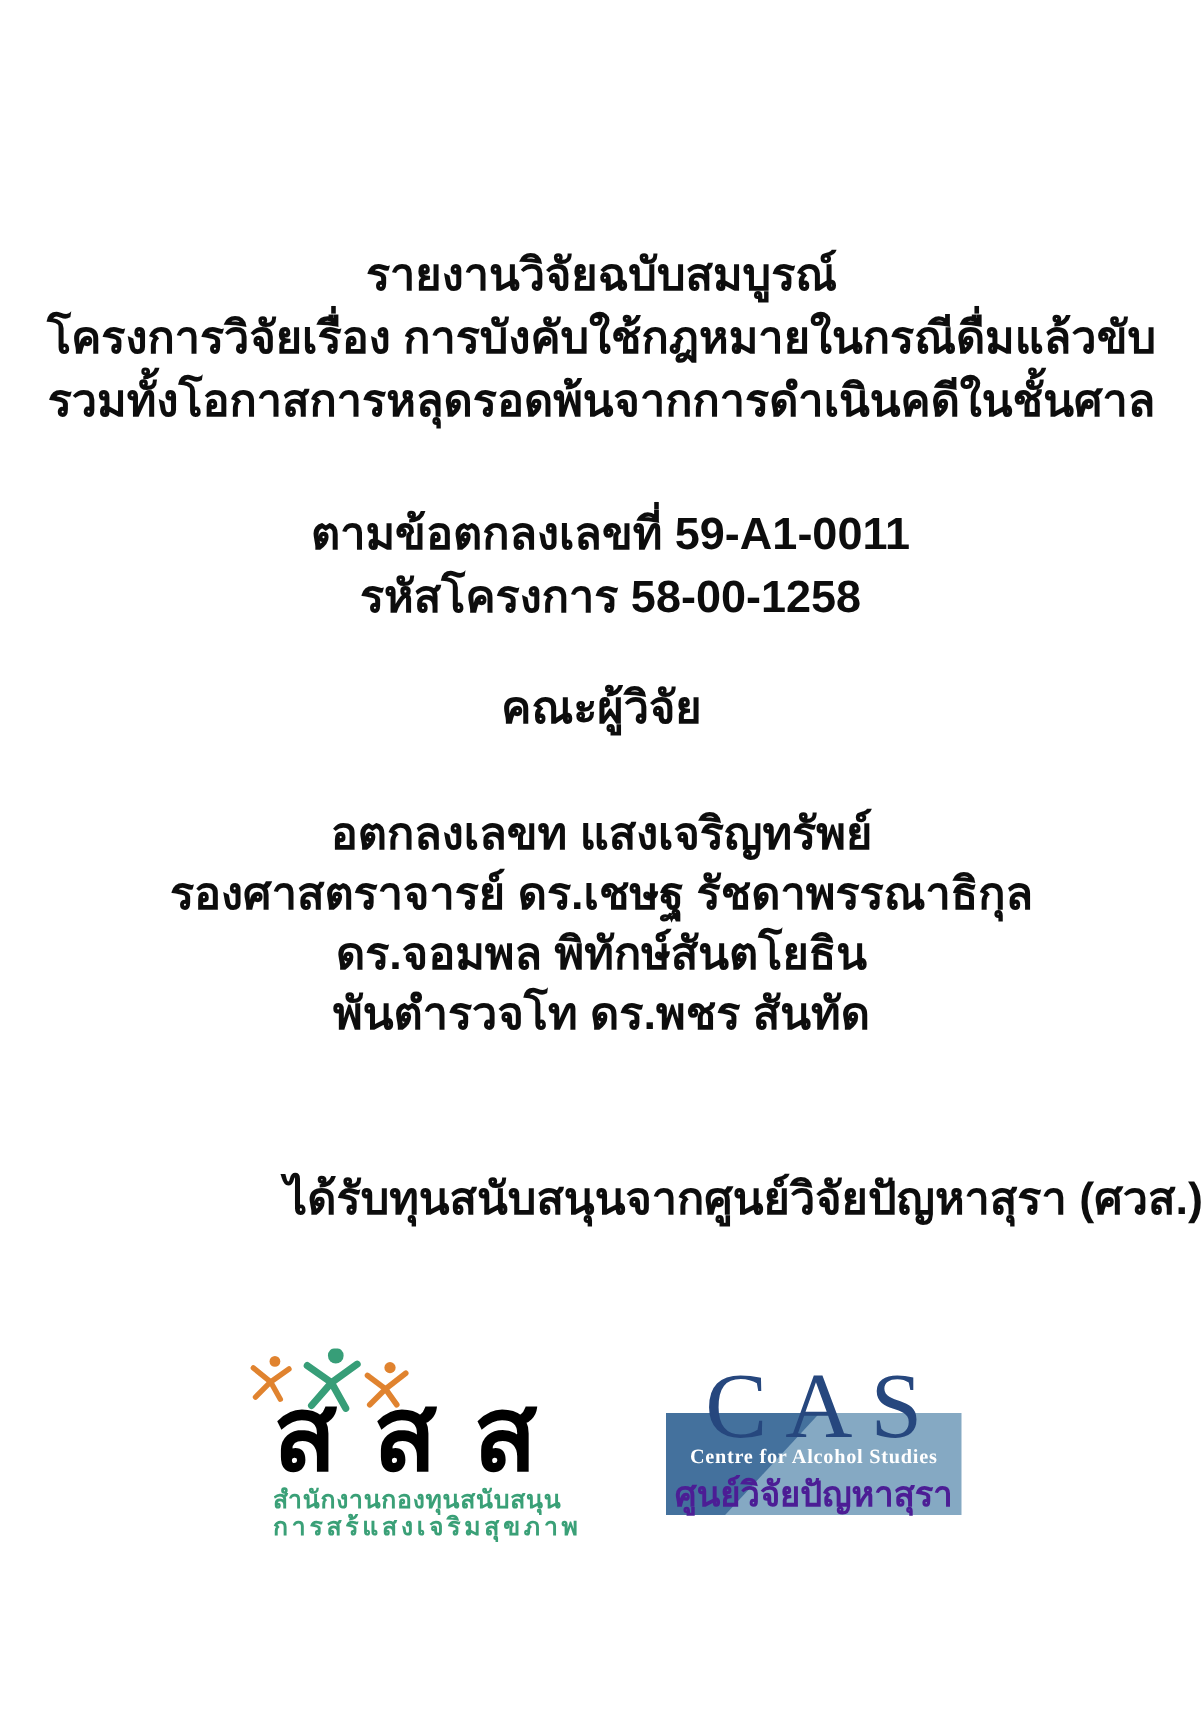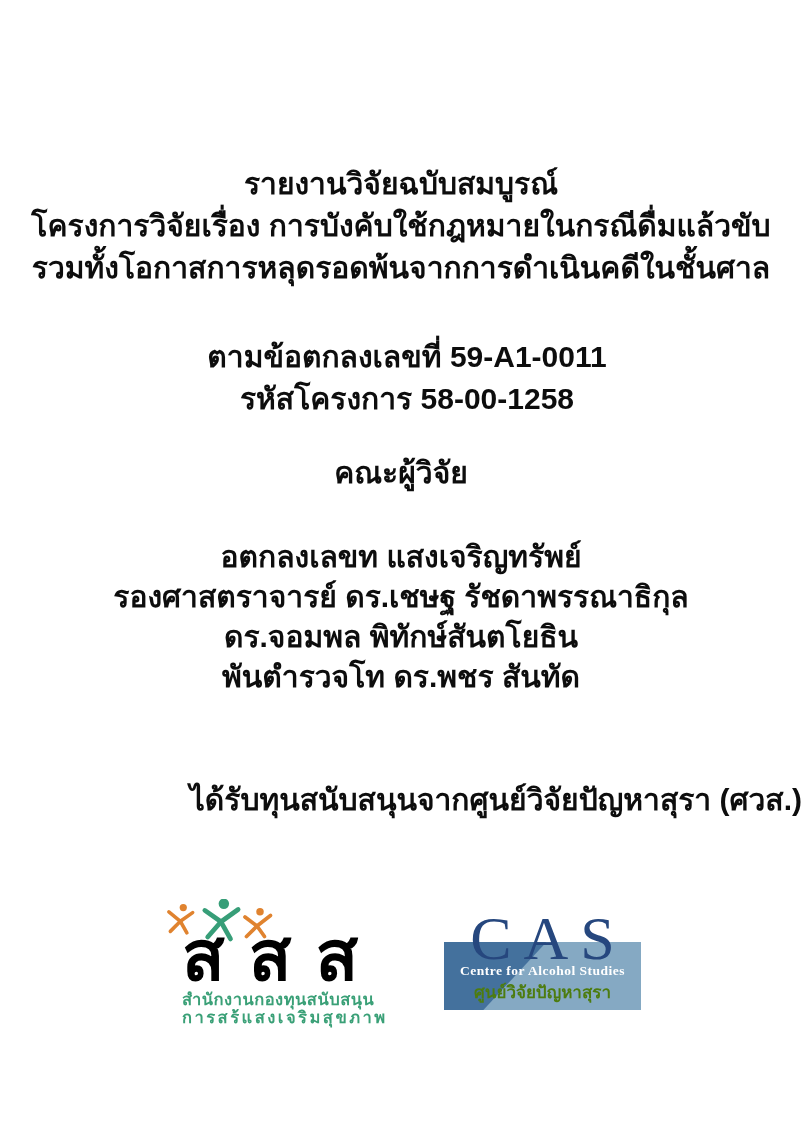--- a/index.html
+++ b/index.html
@@ -125,23 +125,23 @@
     color: #ffffff;
     letter-spacing: 0.5px;
     white-space: nowrap;
   }
   .cas-cap-th {
     position: absolute;
     top: 75px;
     left: 0;
     right: 0;
     text-align: center;
-    font-size: 17px;
+    font-size: 23px;
     font-weight: 600;
-    color: #4d7c0f;
+    color: #4c1d95;
     white-space: nowrap;
   }
 </style>
 </head>
 <body>
 
 <div class="page">
 
   <div class="centered doc-text title-block">
     <div>รายงานวิจัยฉบับสมบูรณ์</div>

